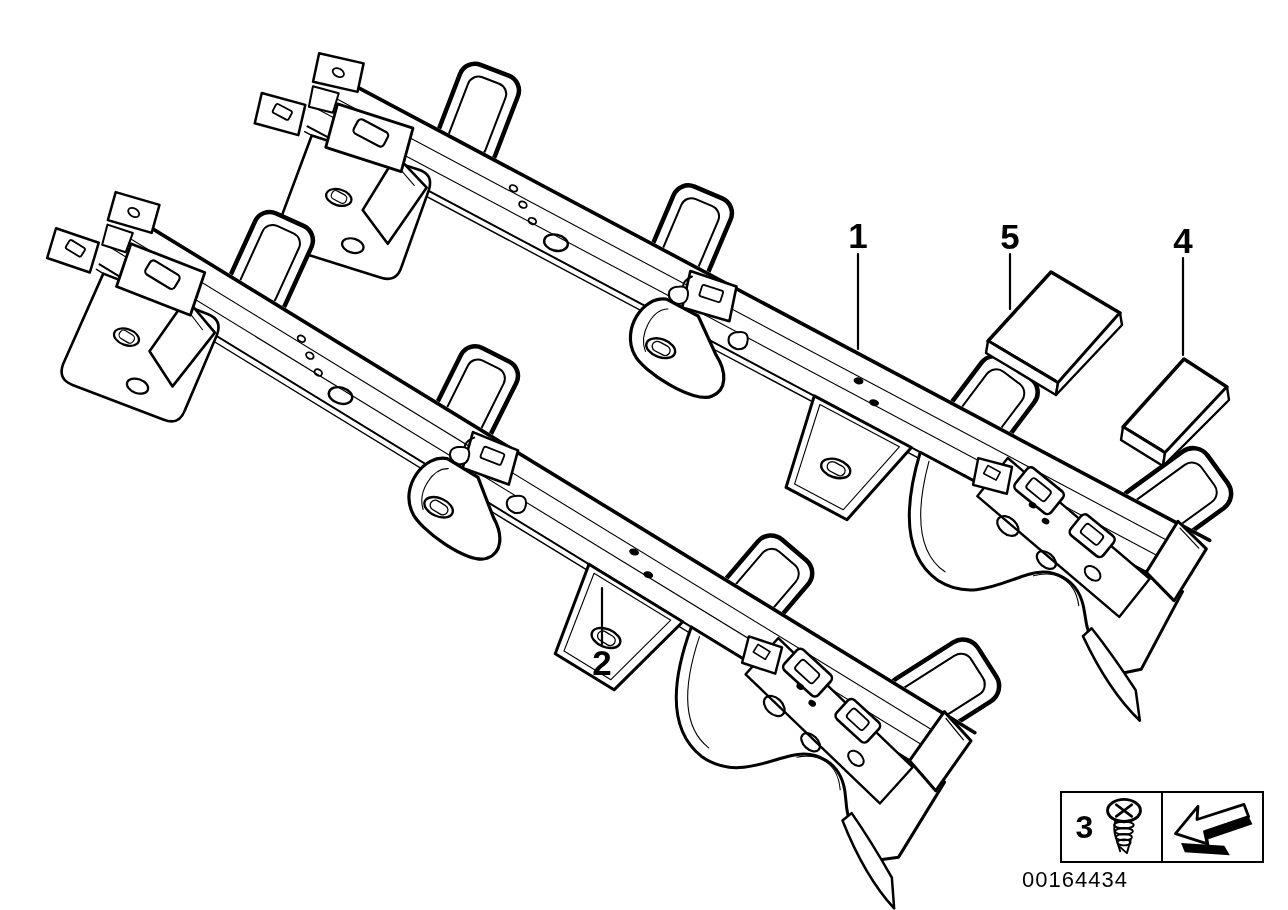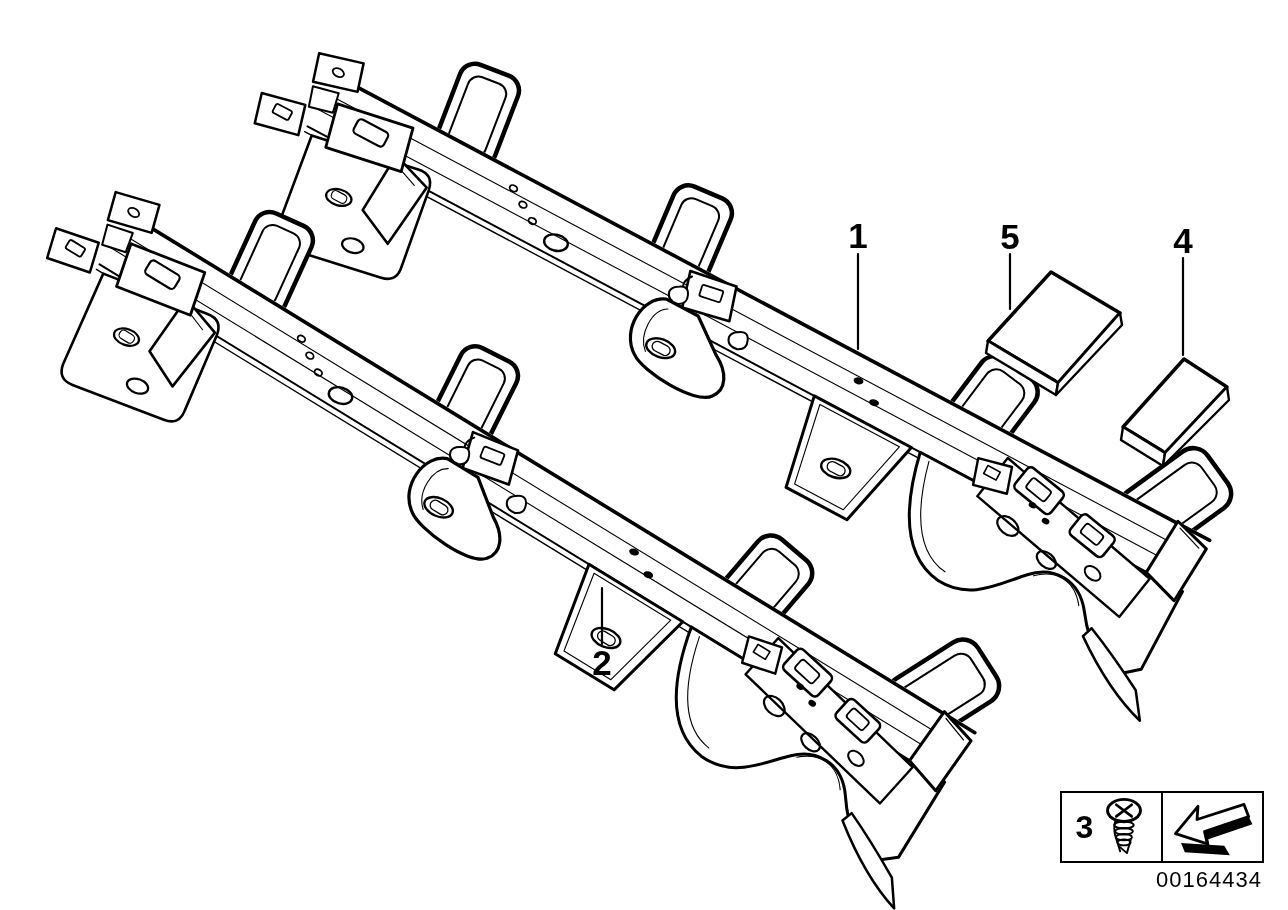--- a/index.html
+++ b/index.html
@@ -18,21 +18,21 @@
   }
   .legend-cell{
     width:99px;height:68px;border:2.5px solid #000;
     display:flex;align-items:center;justify-content:center;background:#fff;
   }
   .legend-cell + .legend-cell{border-left:none;}
   .legend-num{
     font-weight:bold;font-size:32px;color:#000;margin-right:8px;line-height:1;
   }
   .part-number{
-    position:absolute;right:26px;top:867px;width:240px;text-align:right;
+    position:absolute;right:26px;top:867px;width:240px;
     font-size:22px;color:#000;letter-spacing:1px;
   }
 </style>
 </head>
 <body>
 
 <div class="canvas">
 
   <svg class="diagram-svg" width="1288" height="910" viewBox="0 0 1288 910" fill="none" stroke="#000" stroke-linejoin="round" stroke-linecap="round">
 

